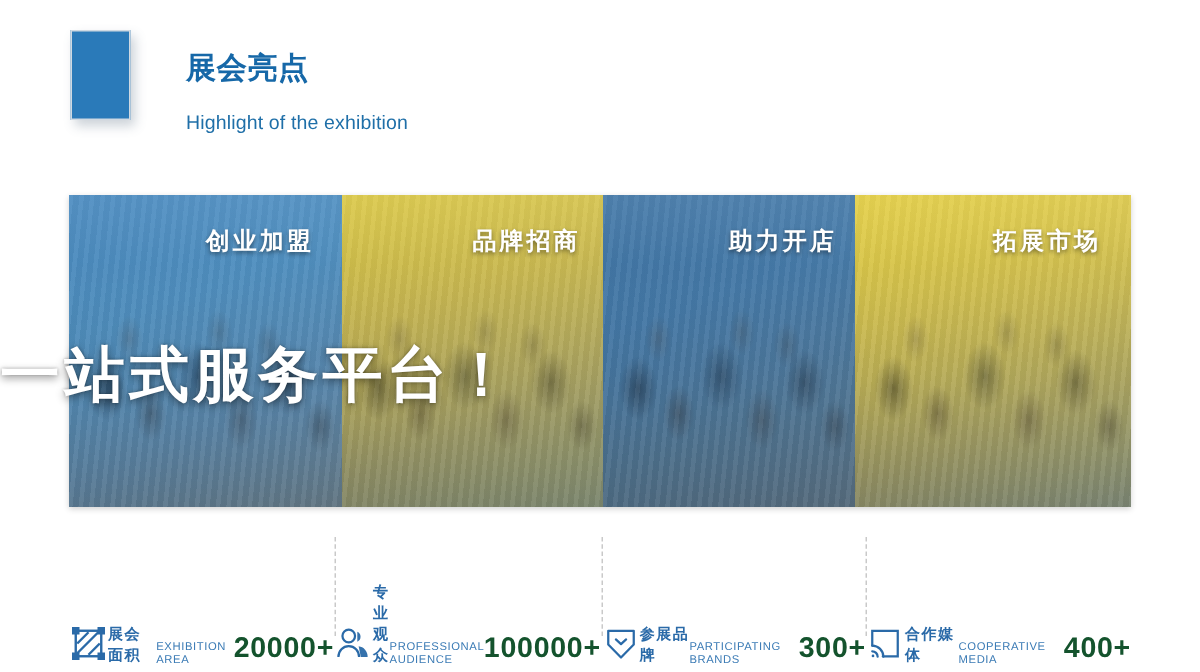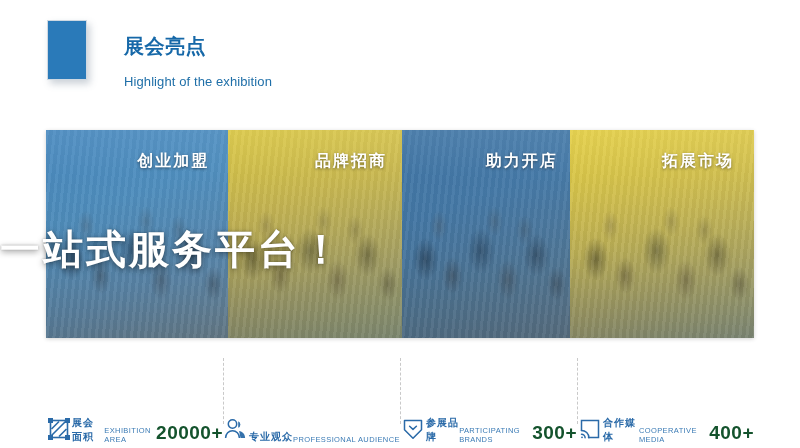--- a/index.html
+++ b/index.html
@@ -263,20 +263,21 @@
     <div class="stat-icon">
       <svg width="26" height="26" viewBox="0 0 26 26" fill="none" stroke="#2a6aa8" stroke-width="1.5">
         <circle cx="9.5" cy="8" r="4.2"></circle>
         <path d="M2.6 22c0-4.2 3.1-7.3 6.9-7.3s6.9 3.1 6.9 7.3"></path>
         <path d="M15.2 5.2a3.6 3.6 0 0 1 0 6.6" fill="#2a6aa8" stroke="none" opacity="0.95"></path>
         <path d="M16.1 14.9c3.4.35 6.0 3.3 6.0 7.1h-4.6" fill="#2a6aa8" stroke="none" opacity="0.95"></path>
       </svg>
     </div>
     <div class="stat-cn">专业观众</div>
     <div class="stat-en">PROFESSIONAL AUDIENCE</div>
+    <div class="stat-num">100000+</div>
   </div>
 
   <div class="stat">
     <div class="stat-icon">
       <svg width="26" height="26" viewBox="0 0 26 26" fill="none" stroke="#2a6aa8" stroke-width="1.5" stroke-linejoin="round" stroke-linecap="round">
         <path d="M4.5 4.5h17v9.2L13 22.3 4.5 13.7z"></path>
         <polyline points="9.6,10.3 13,13.4 16.4,10.3"></polyline>
       </svg>
     </div>
     <div class="stat-cn">参展品牌</div>

